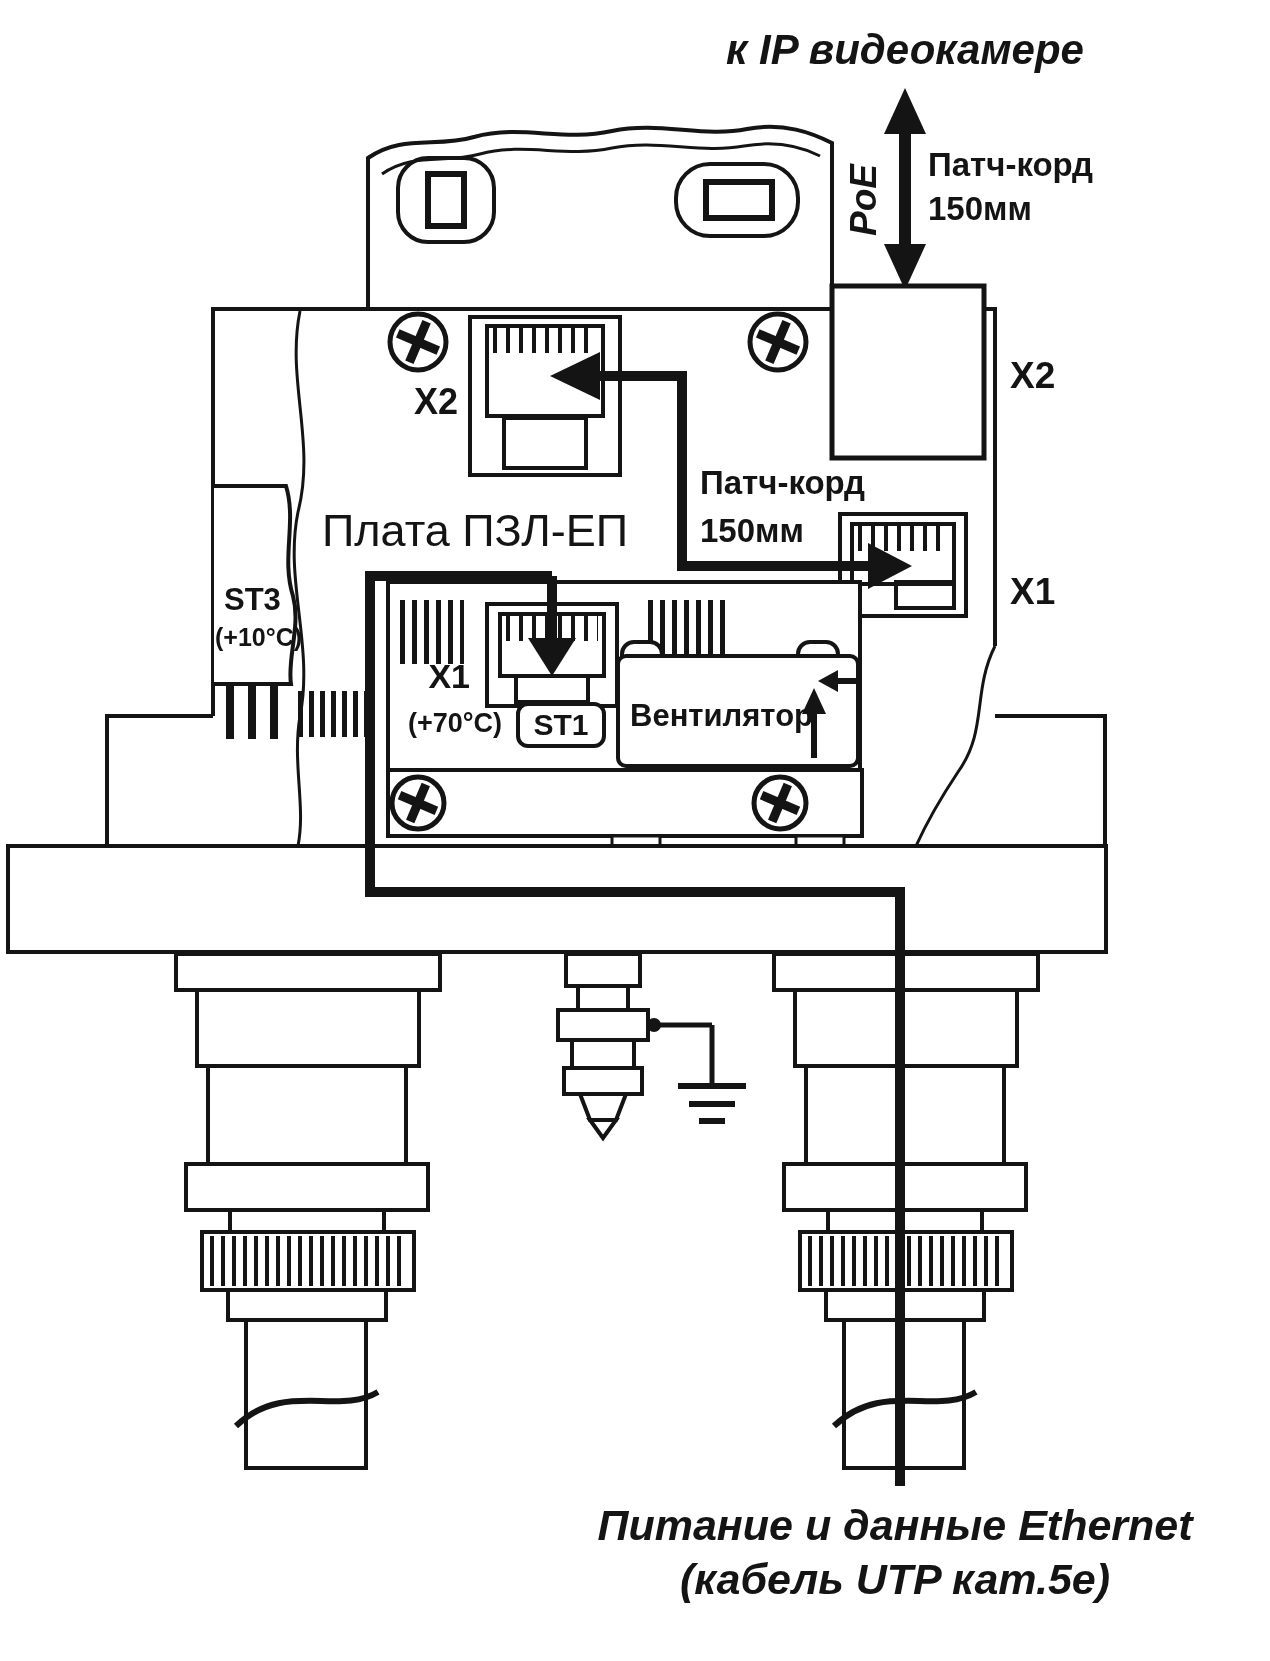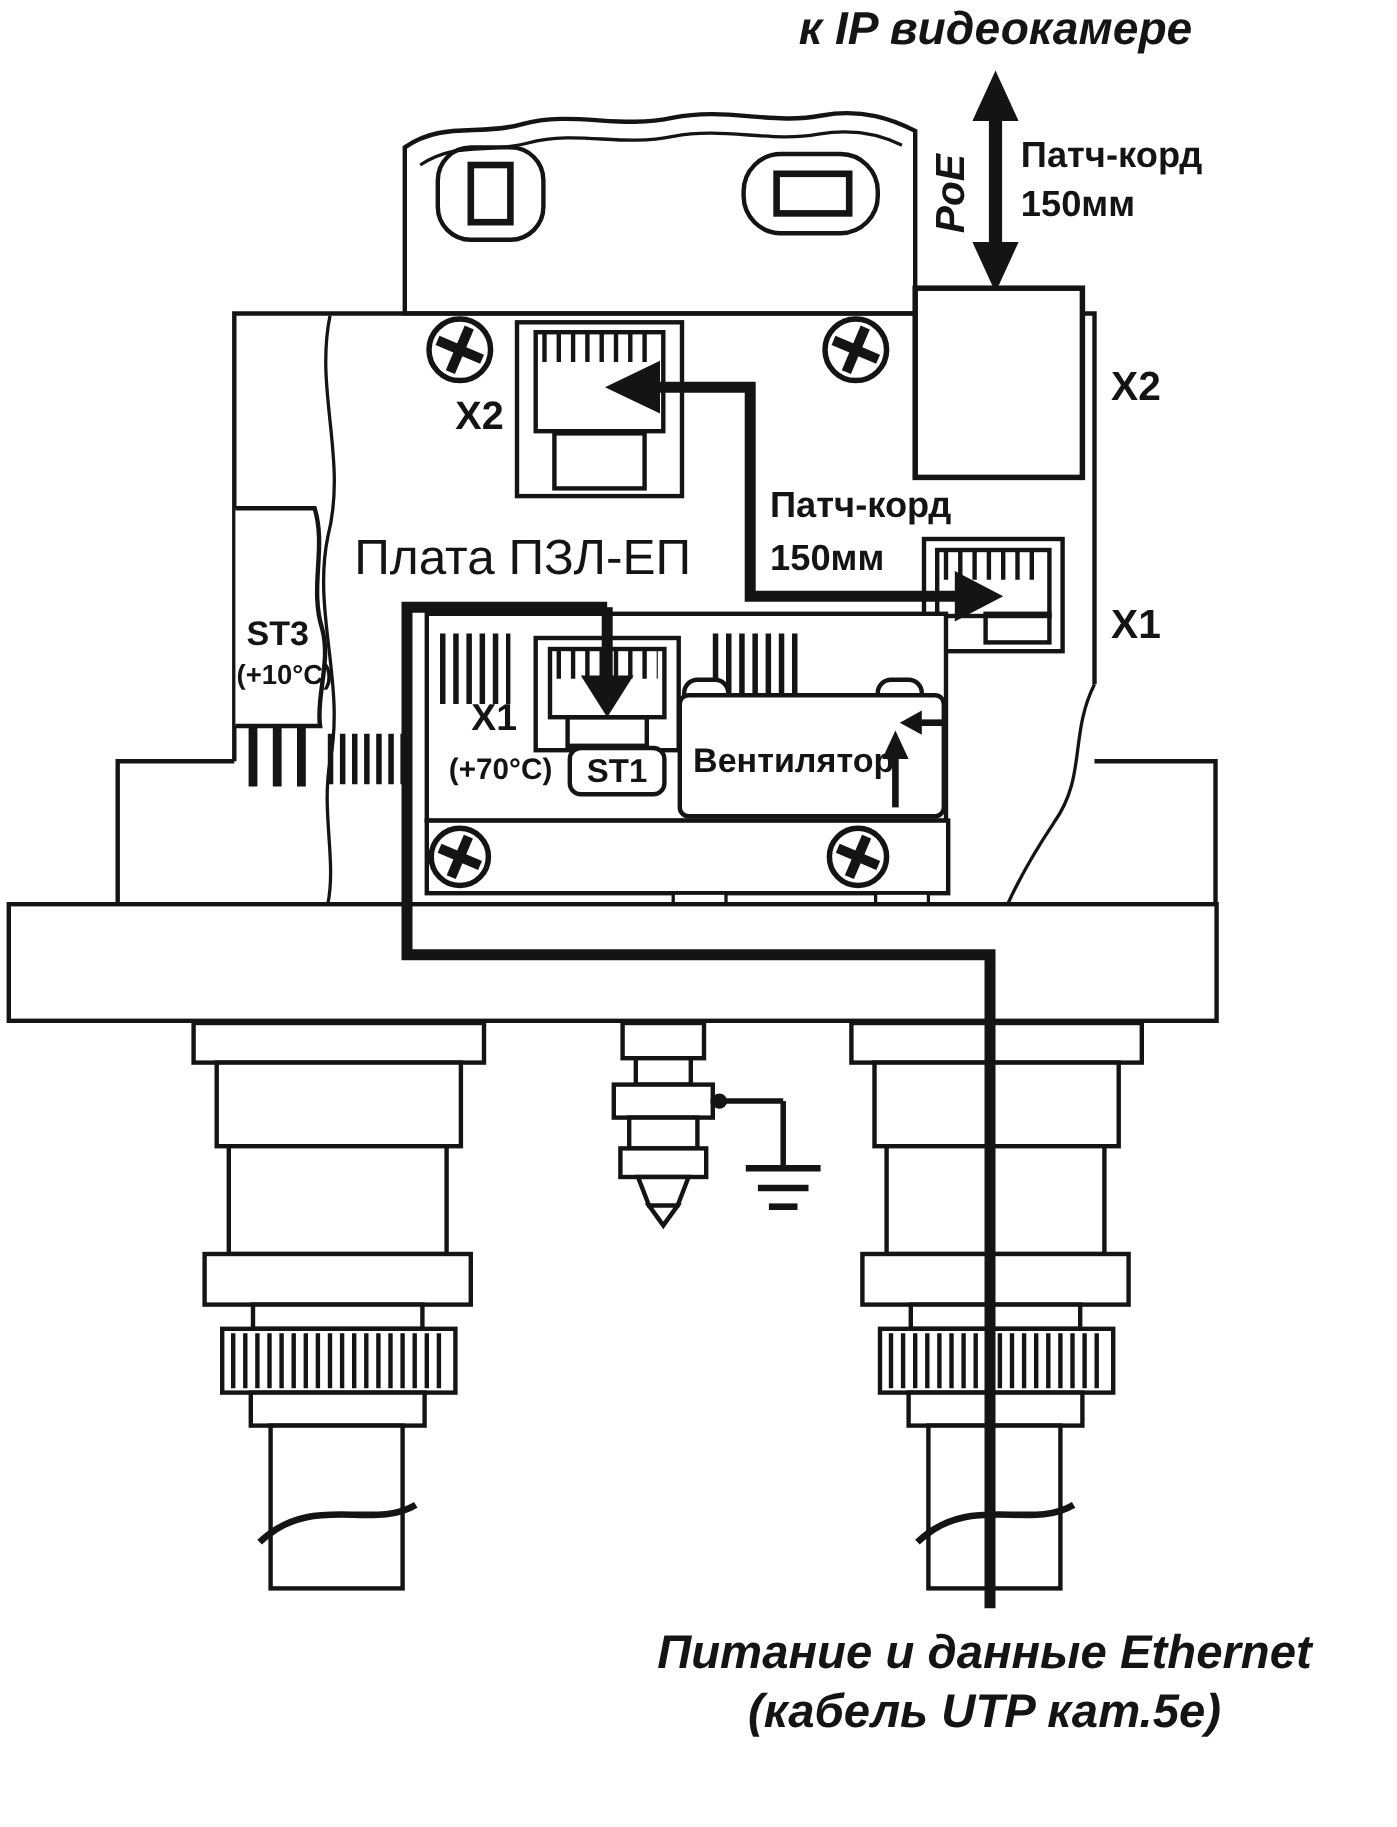--- a/index.html
+++ b/index.html
@@ -1,19 +1,20 @@
 <!DOCTYPE html>
 <html style="--ink: #141414; --paper: #ffffff;"><head>
 <meta charset="utf-8">
 <style>
   html, body { margin: 0; padding: 0; background: #ffffff; }
   .canvas {
     width: 1270px; height: 1608px; position: relative;
     background: var(--paper, #fff);
     font-family: "Liberation Sans", sans-serif;
+    margin-top: 24px;
   }
   svg { display: block; }
   .ln { stroke: var(--ink, #111); fill: none; }
   .fw { stroke: var(--ink, #111); fill: var(--paper, #fff); }
   .fk { fill: var(--ink, #111); stroke: none; }
   text {
     fill: var(--ink, #111);
     font-family: "Liberation Sans", sans-serif;
   }
   .t-b  { font-weight: bold; }

